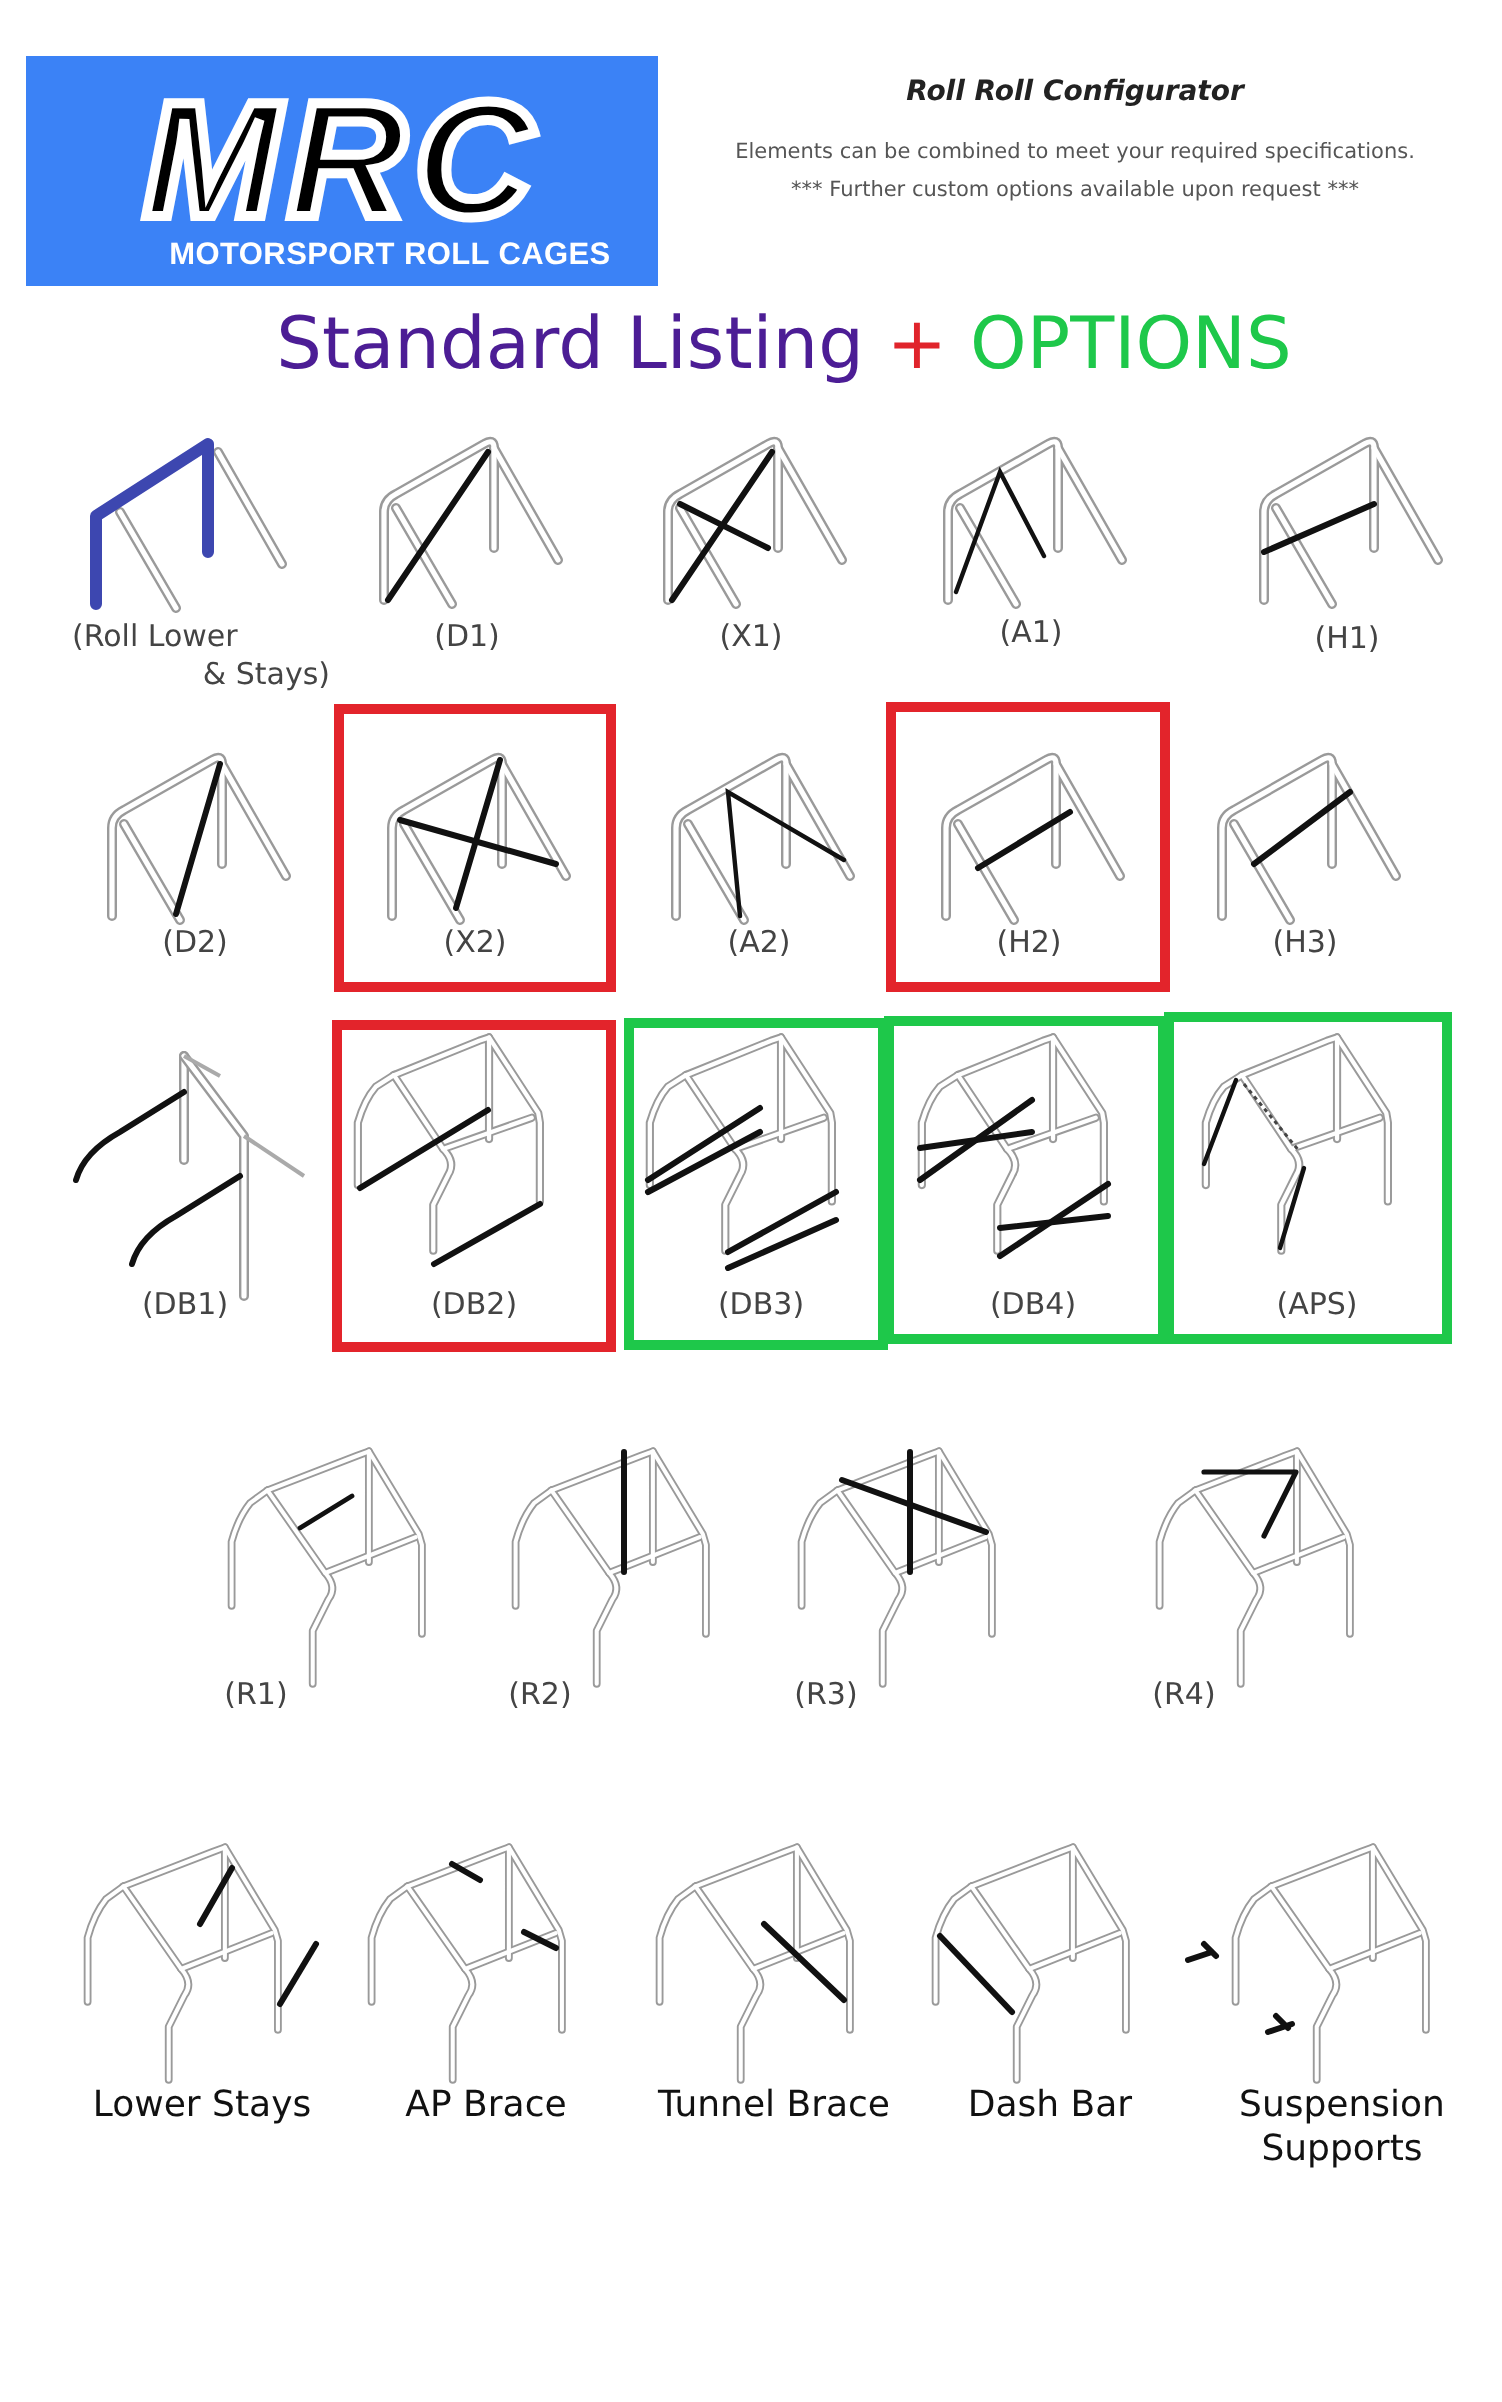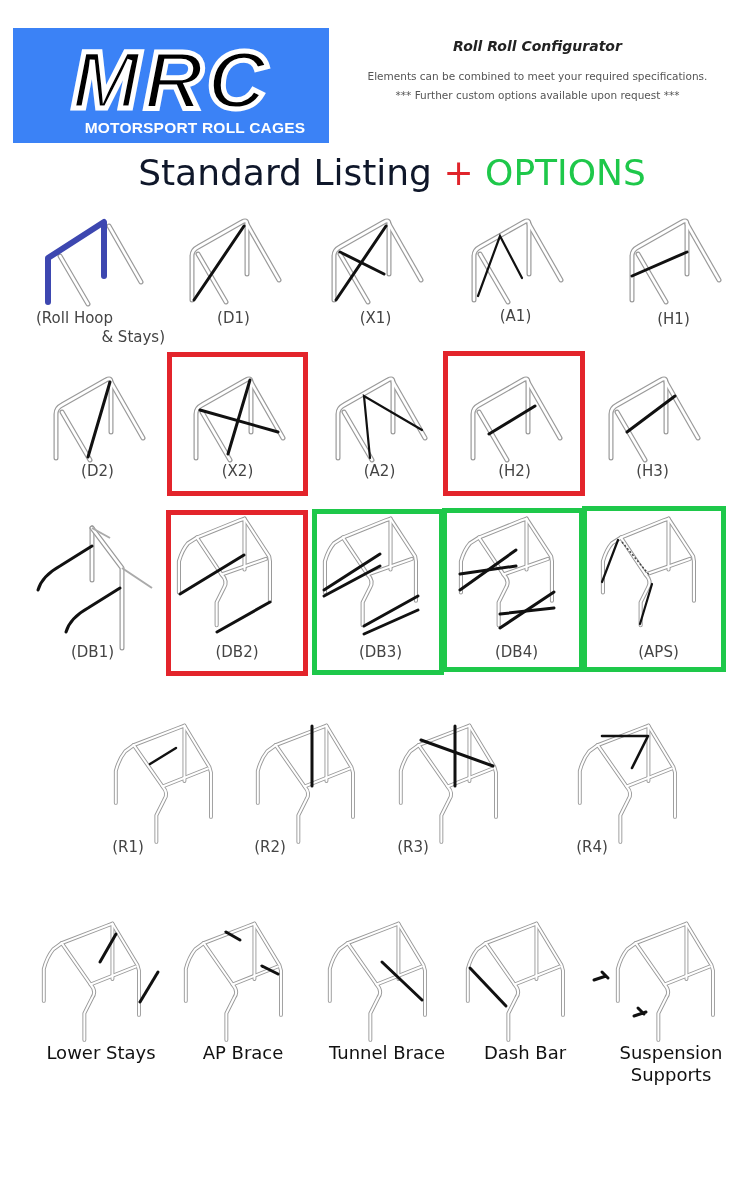--- a/index.html
+++ b/index.html
@@ -4,21 +4,21 @@
 <style>
   html, body { margin:0; padding:0; background:#ffffff; }
   body { width:751px; height:1201px; position:relative; overflow:hidden; font-family:"Liberation Sans", sans-serif; }
   .logo { position:absolute; left:13px; top:28px; width:316px; height:115px; background:#3b82f6; }
   .logo svg { position:absolute; left:0; top:0; }
   .logo .sub { position:absolute; left:0; width:364px; top:91px; text-align:center; color:#fff; font-family:"Liberation Sans", sans-serif; font-weight:bold; font-size:15.5px; letter-spacing:0.2px; }
   .hdr-title { position:absolute; left:350px; width:375px; top:38px; text-align:center; font-family:"DejaVu Sans", sans-serif; font-style:italic; font-weight:bold; font-size:14px; color:#222; }
   .hdr-line { position:absolute; left:340px; width:395px; text-align:center; font-family:"DejaVu Sans", sans-serif; font-size:10.5px; color:#555; }
   .hdr-l1 { top:70px; } .hdr-l2 { top:89px; }
   .headline { position:absolute; left:0; width:751px; top:150px; text-align:center; font-family:"DejaVu Sans", sans-serif; font-size:36px; line-height:46px; }
-  .headline .std { color:#0f172a;margin-left:33px; } .headline .plus { color:#e0242b; } .headline .opt { color:#1ec84a; }
+  .headline .std { color:#4c1d95;margin-left:33px; } .headline .plus { color:#e0242b; } .headline .opt { color:#1ec84a; }
   .item { position:absolute; }
   .item svg { position:absolute; left:0; top:0; overflow:visible; }
   .item .lbl { position:absolute; left:0; right:0; text-align:center; font-family:"DejaVu Sans", sans-serif; font-size:15px; color:#444; }
   .item .lbl2 { font-size:18px; color:#111; line-height:21px; }
   .box { position:absolute; box-sizing:border-box; border:5px solid; }
   .box.red { border-color:#e3242b; }
   .box.green { border-color:#1ec84a; }
 </style>
 </head>
 <body>
@@ -72,21 +72,21 @@
 <div class="item" style="left:40px;top:212px;width:125px;height:140px;">
   <svg width="125" height="95">
     <g transform="translate(6,4)">
       <path d="M14,40 L42,88" class="t"></path>
         <path d="M14,40 L42,88" class="tw"></path>
       <path d="M63,10 L95,66" class="t"></path>
         <path d="M63,10 L95,66" class="tw"></path>
       <path d="M2,86 L2,42 L58,6 L58,60" class="blue"></path>
     </g>
   </svg>
-  <div class="lbl" style="top:97px;left:-10px;right:0;text-align:left;padding-left:6px;">(Roll Hoop</div>
+  <div class="lbl" style="top:97px;left:-10px;right:0;text-align:left;padding-left:6px;">(Roll Lower</div>
   <div class="lbl" style="top:116px;left:20px;right:0;text-align:right;padding-left:12px;">&amp; Stays)</div>
 </div>
 
 <div class="item" style="left:176px;top:212px;width:115px;height:120px;">
   <svg width="115" height="95">
     <g transform="translate(8,2)">
       <use href="#hoop-base"></use>
         <g class="tw">
           <path d="M8,86 L8,42 Q8,36 14,33 L58,8 Q63,5 63,10 L63,60"></path>
           <path d="M14,40 L42,88"></path>

